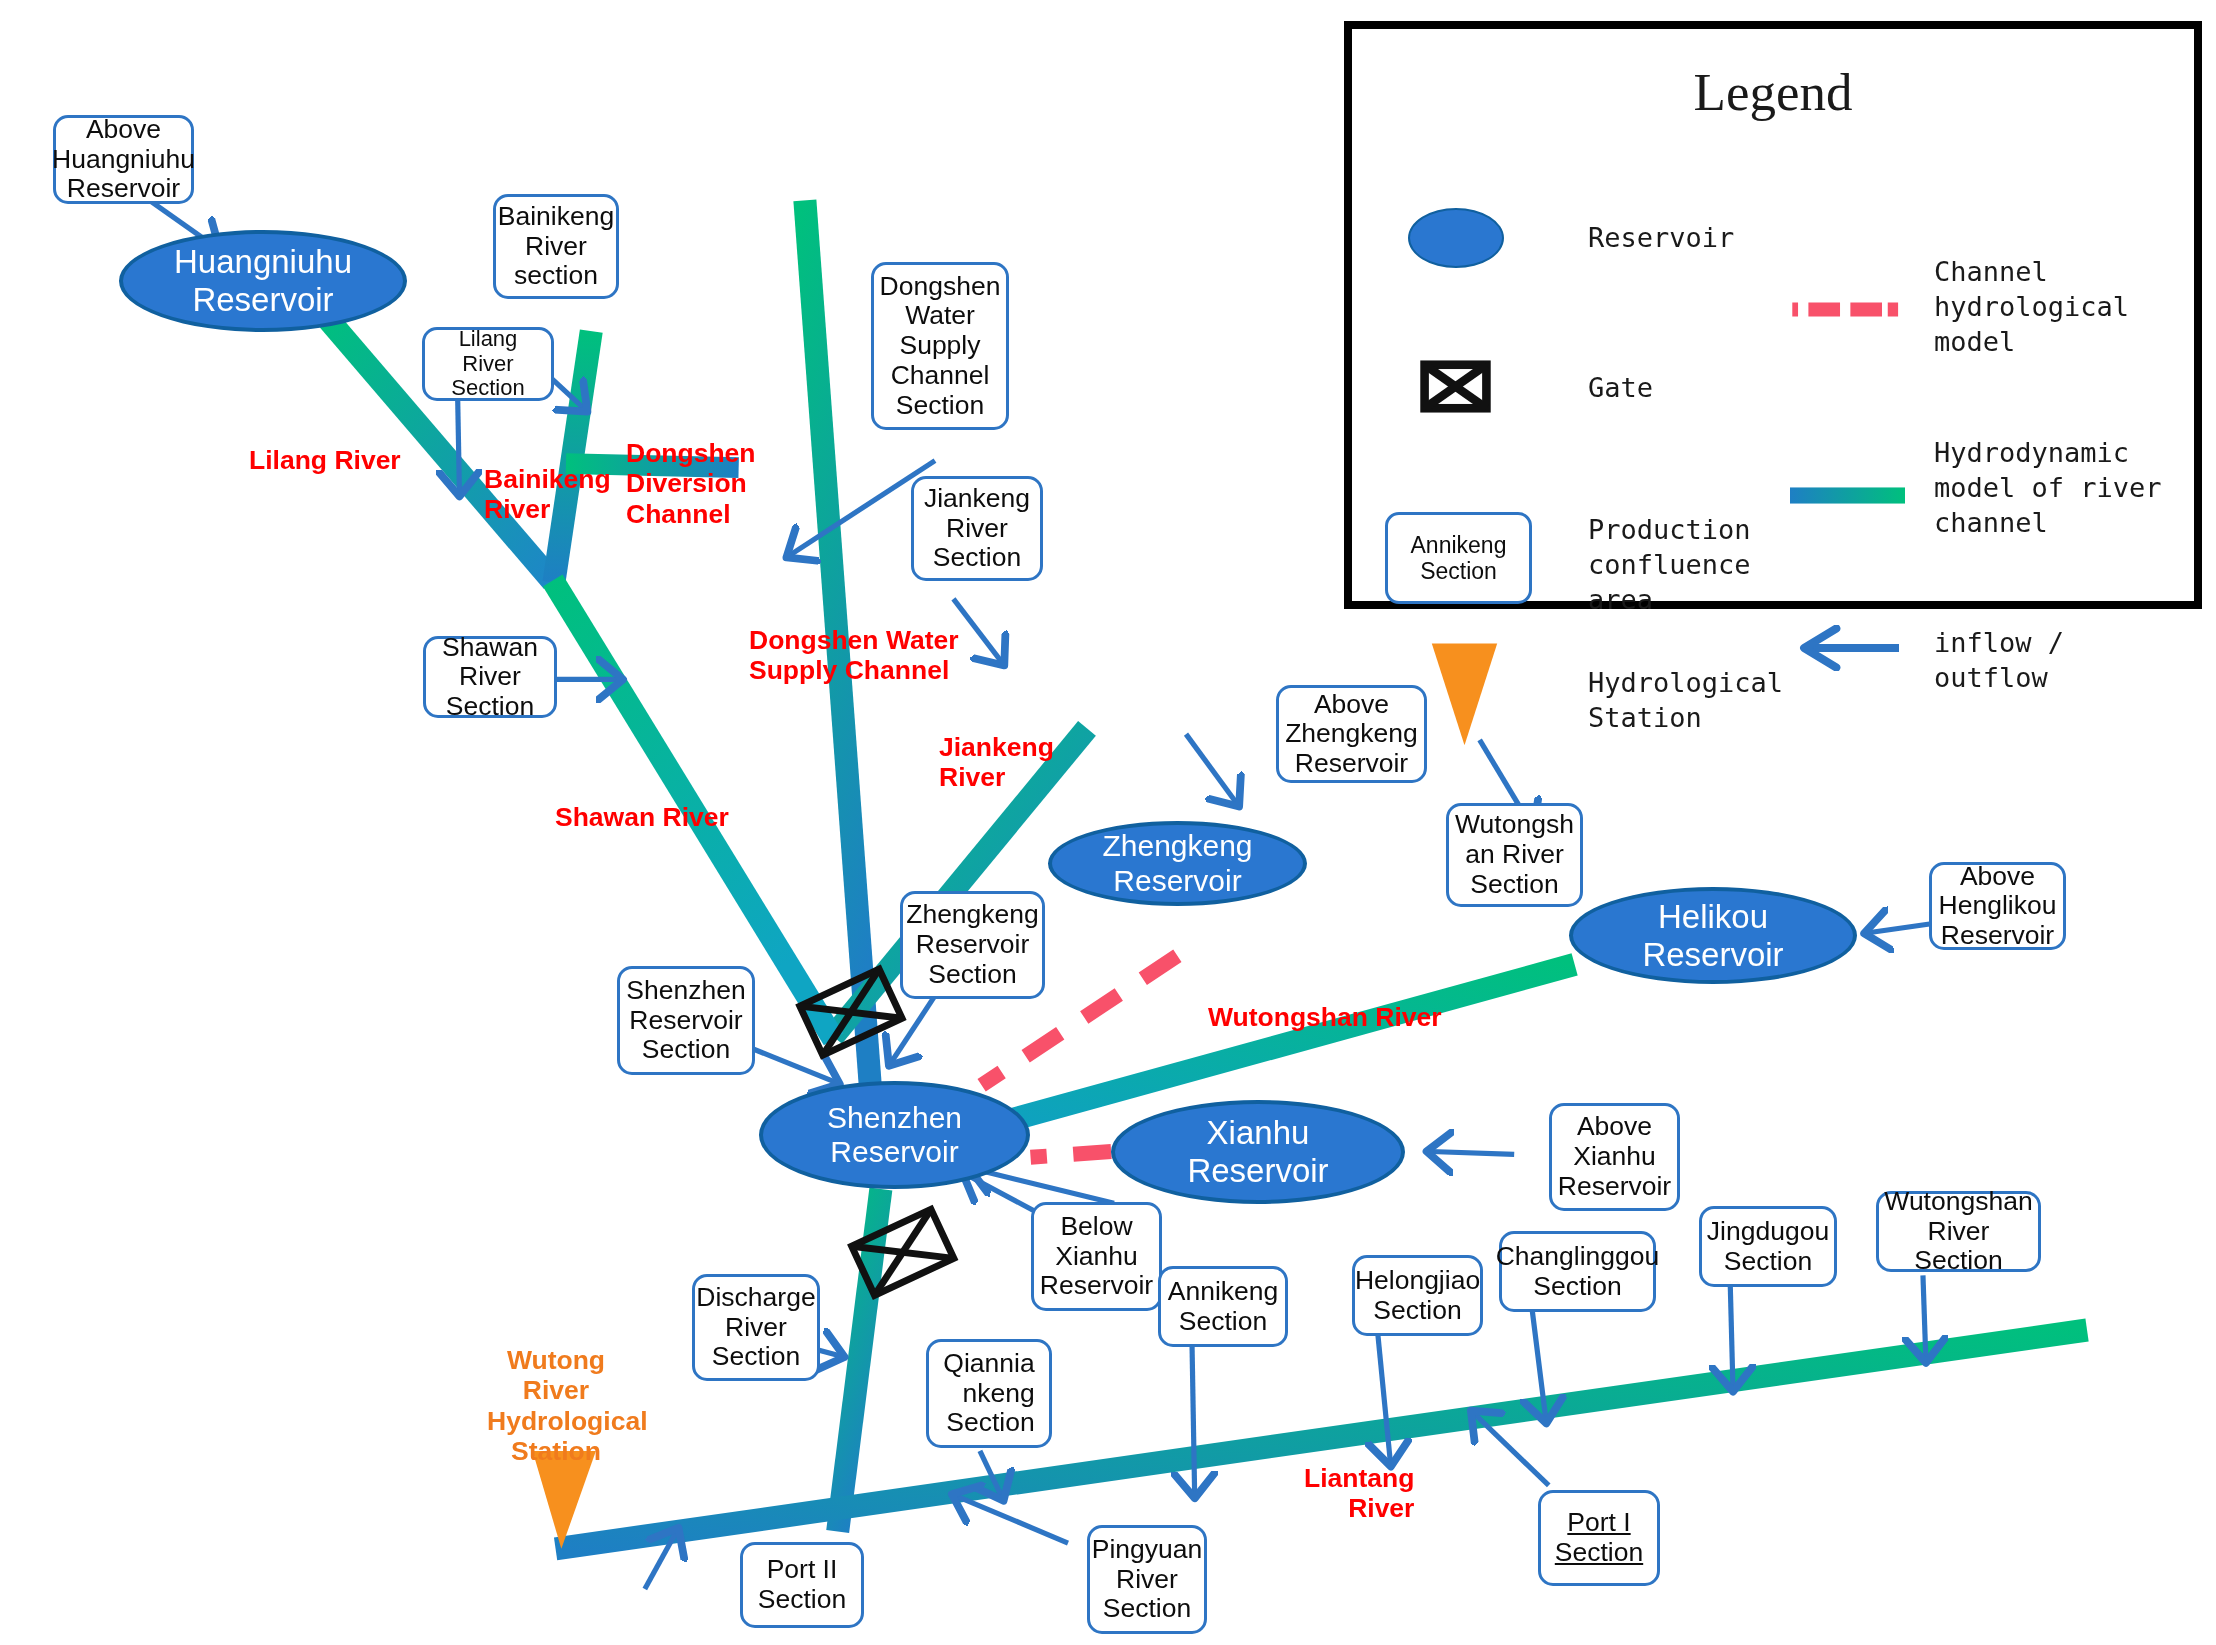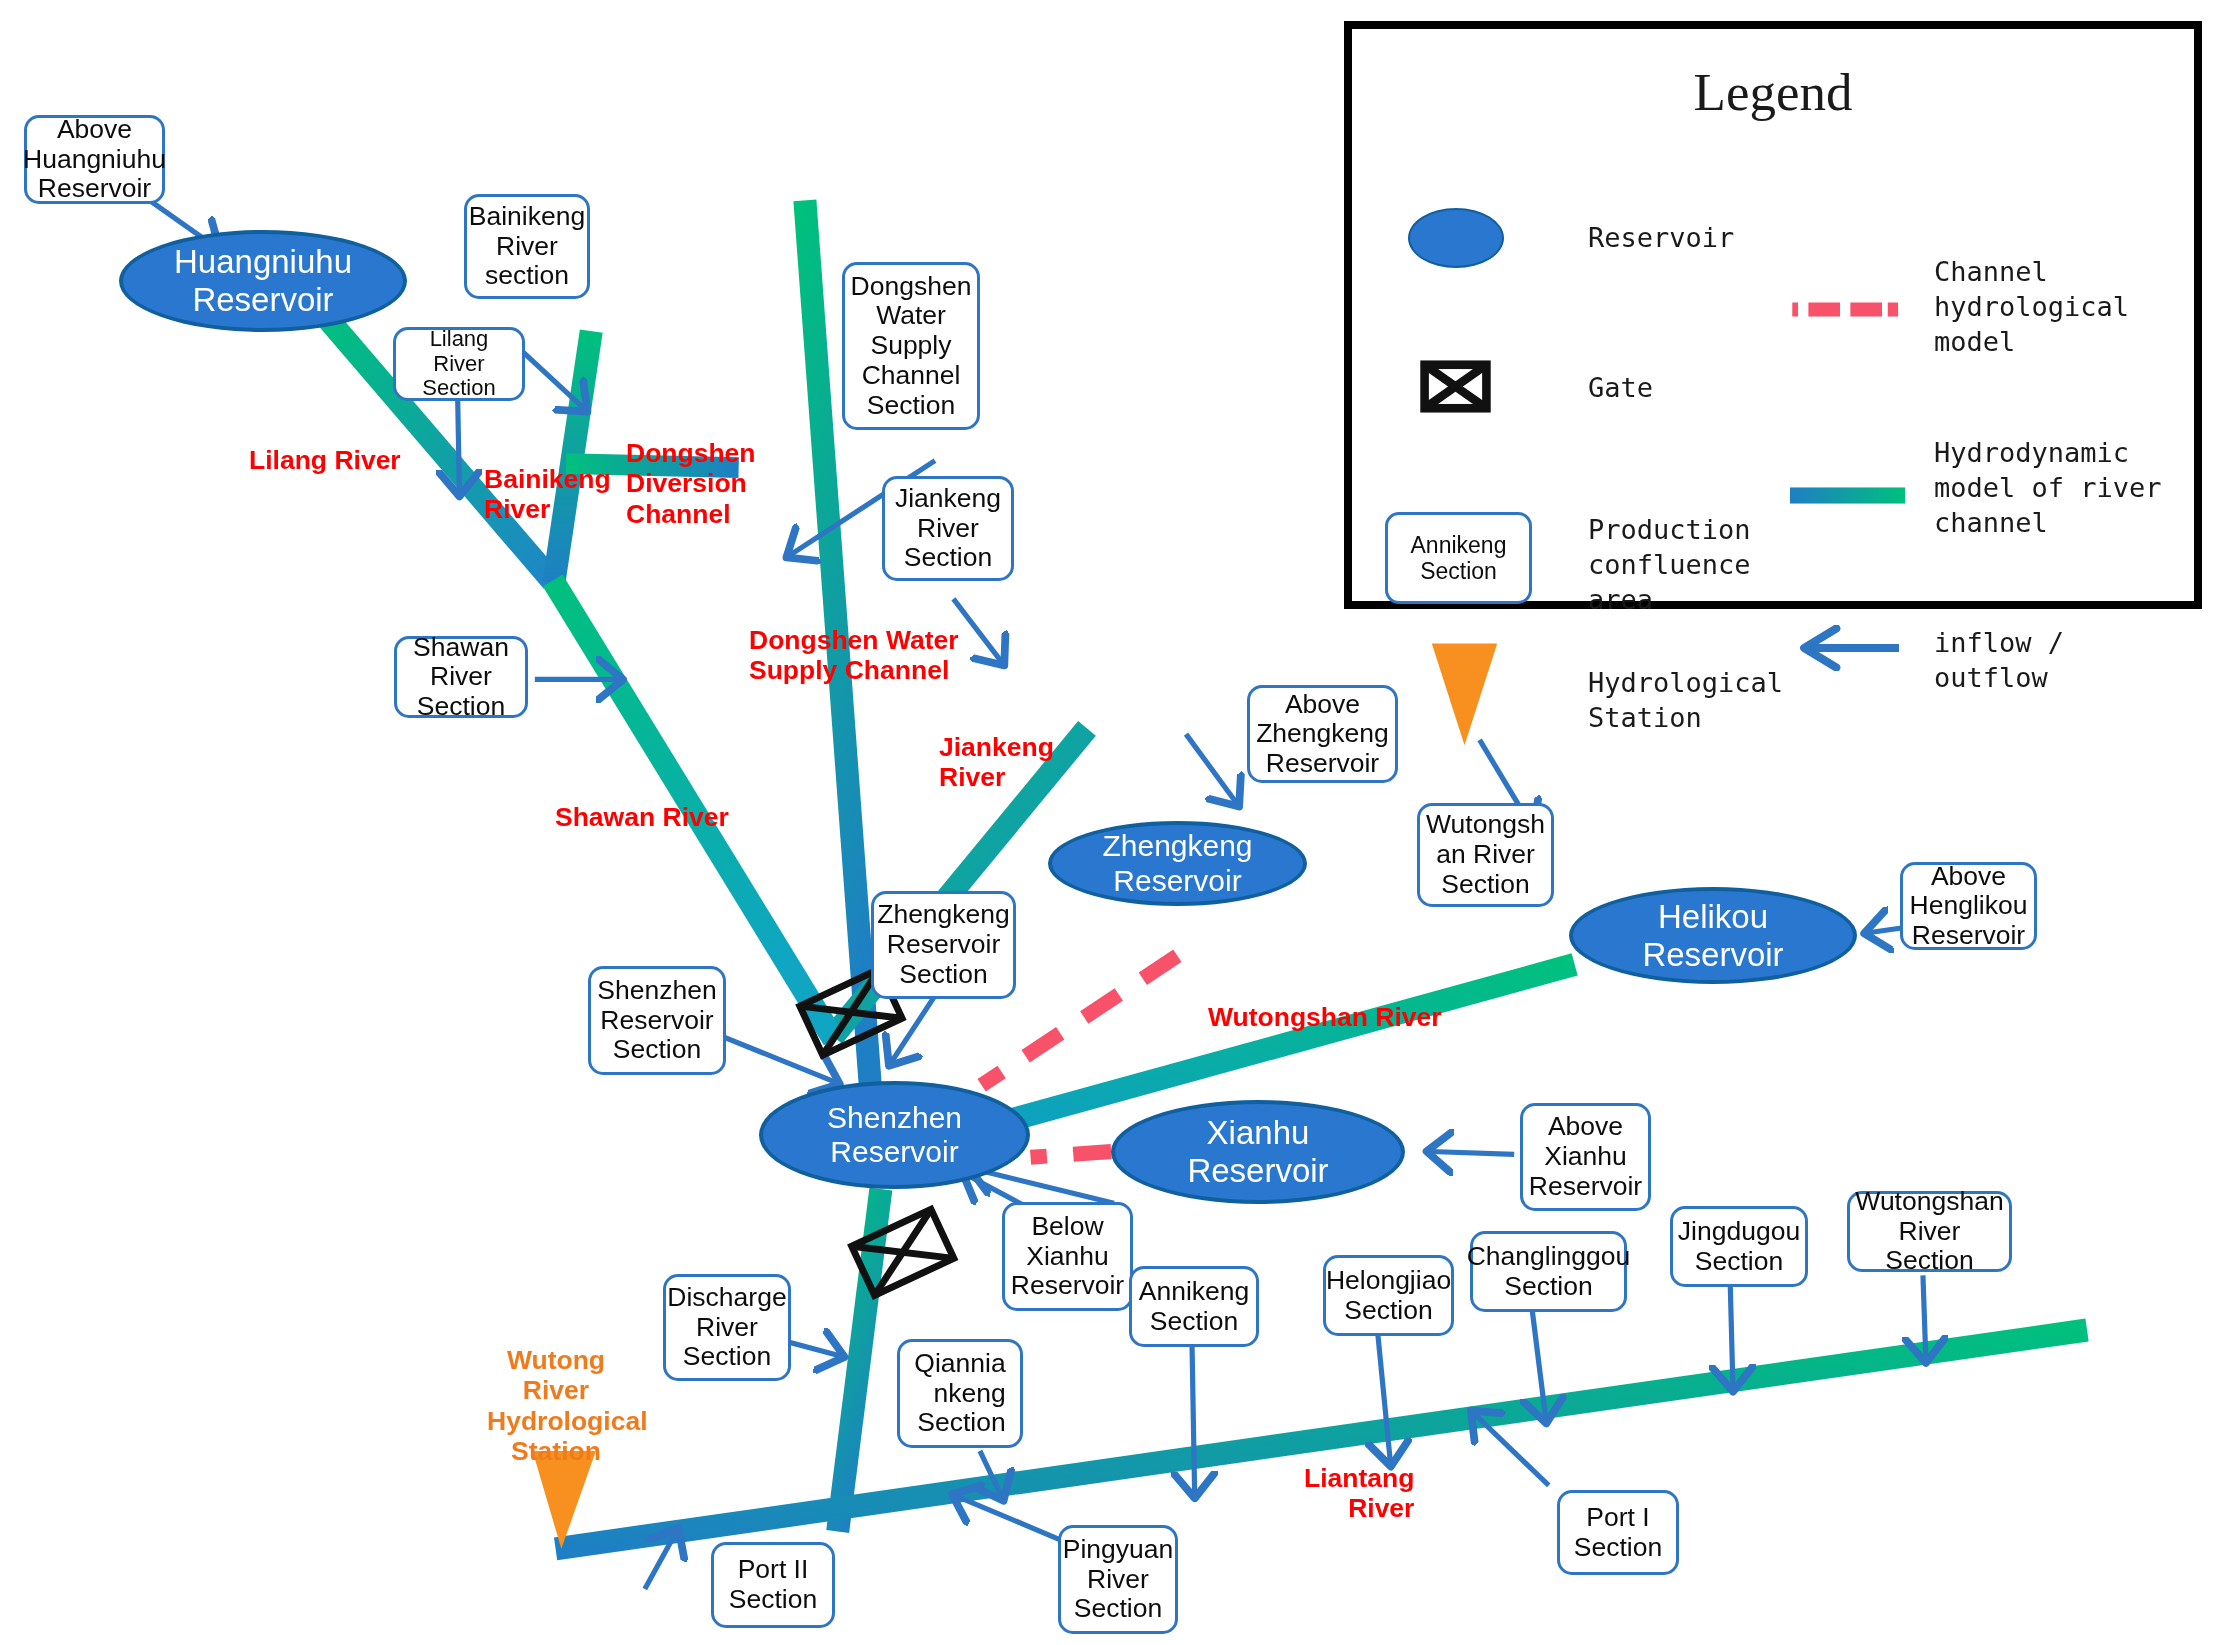--- a/index.html
+++ b/index.html
@@ -19,20 +19,21 @@
     border:3.5px solid #2e75c4;
     border-radius:15px;
     background:#ffffff;
     display:flex;align-items:center;justify-content:center;
     text-align:center;
     color:#0d0d0d;
     font-size:26.5px;
     line-height:1.12;
     padding:3.5px 4.6px;
     z-index:40;
+    margin-left:29px;
   }
   .sec-box.small{font-size:22px;}
 
   
   .reservoir{
     position:absolute;
     box-sizing:border-box;
     border-radius:50%;
     background:#2a77d0;
     border:4px solid #10609f;
@@ -400,21 +401,21 @@
 River
 Section</span>
   </div>
 
   <div class="sec-box" style="left:897px;top:1339px;width:126px;height:109px;text-align:right;">
     <span style="white-space:pre-line">Qiannia
 nkeng
 Section</span>
   </div>
 
-  <div class="sec-box" style="left:1557px;top:1490px;width:122px;height:85px;">
+  <div class="sec-box" style="left:1509px;top:1490px;width:122px;height:96px;text-decoration:underline;">
     <span style="white-space:pre-line">Port I
 Section</span>
   </div>
 
   <div class="sec-box" style="left:711px;top:1542px;width:124px;height:86px;">
     <span style="white-space:pre-line">Port II
 Section</span>
   </div>
 
   <div class="sec-box" style="left:1058px;top:1525px;width:120px;height:109px;">

